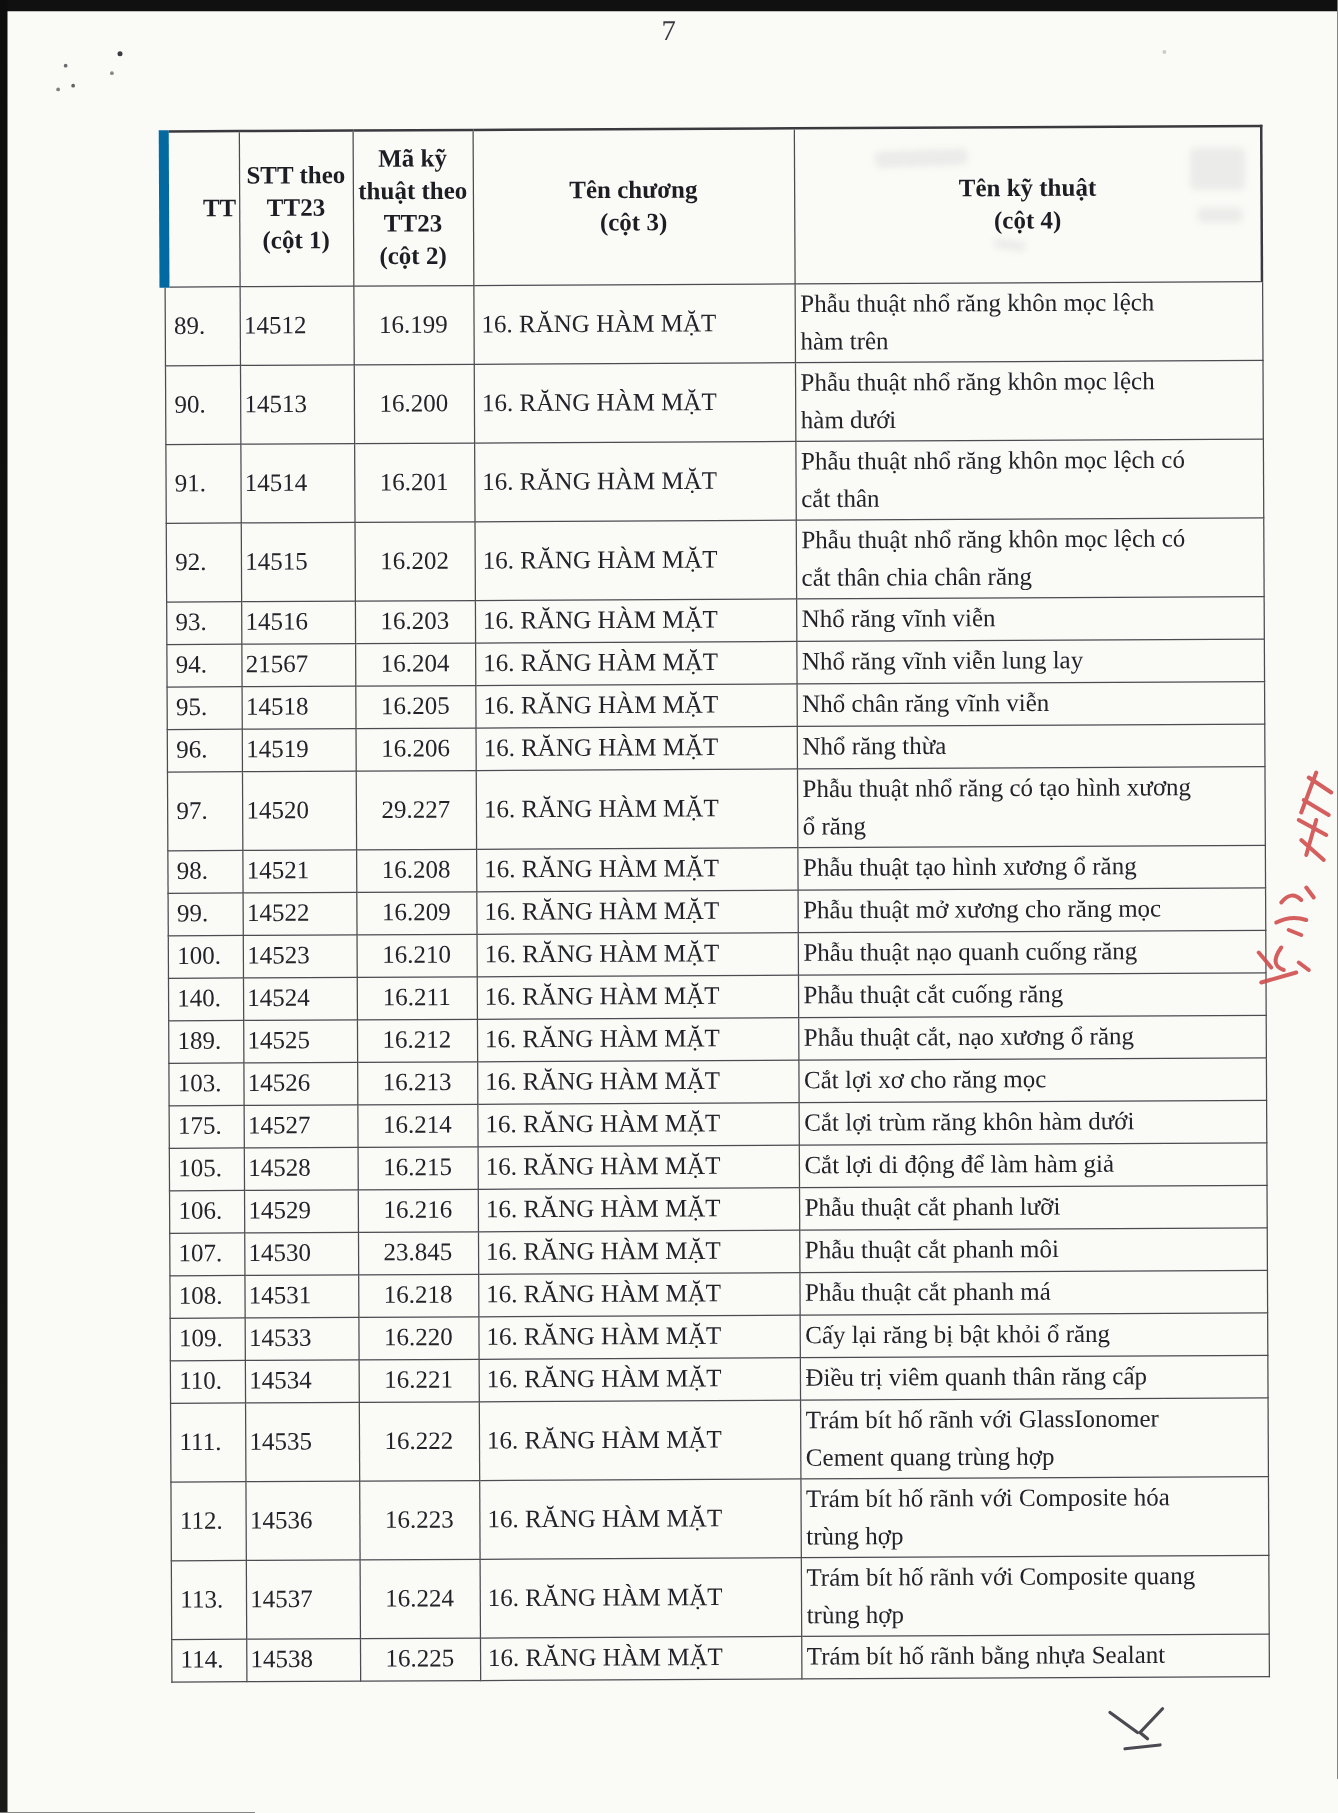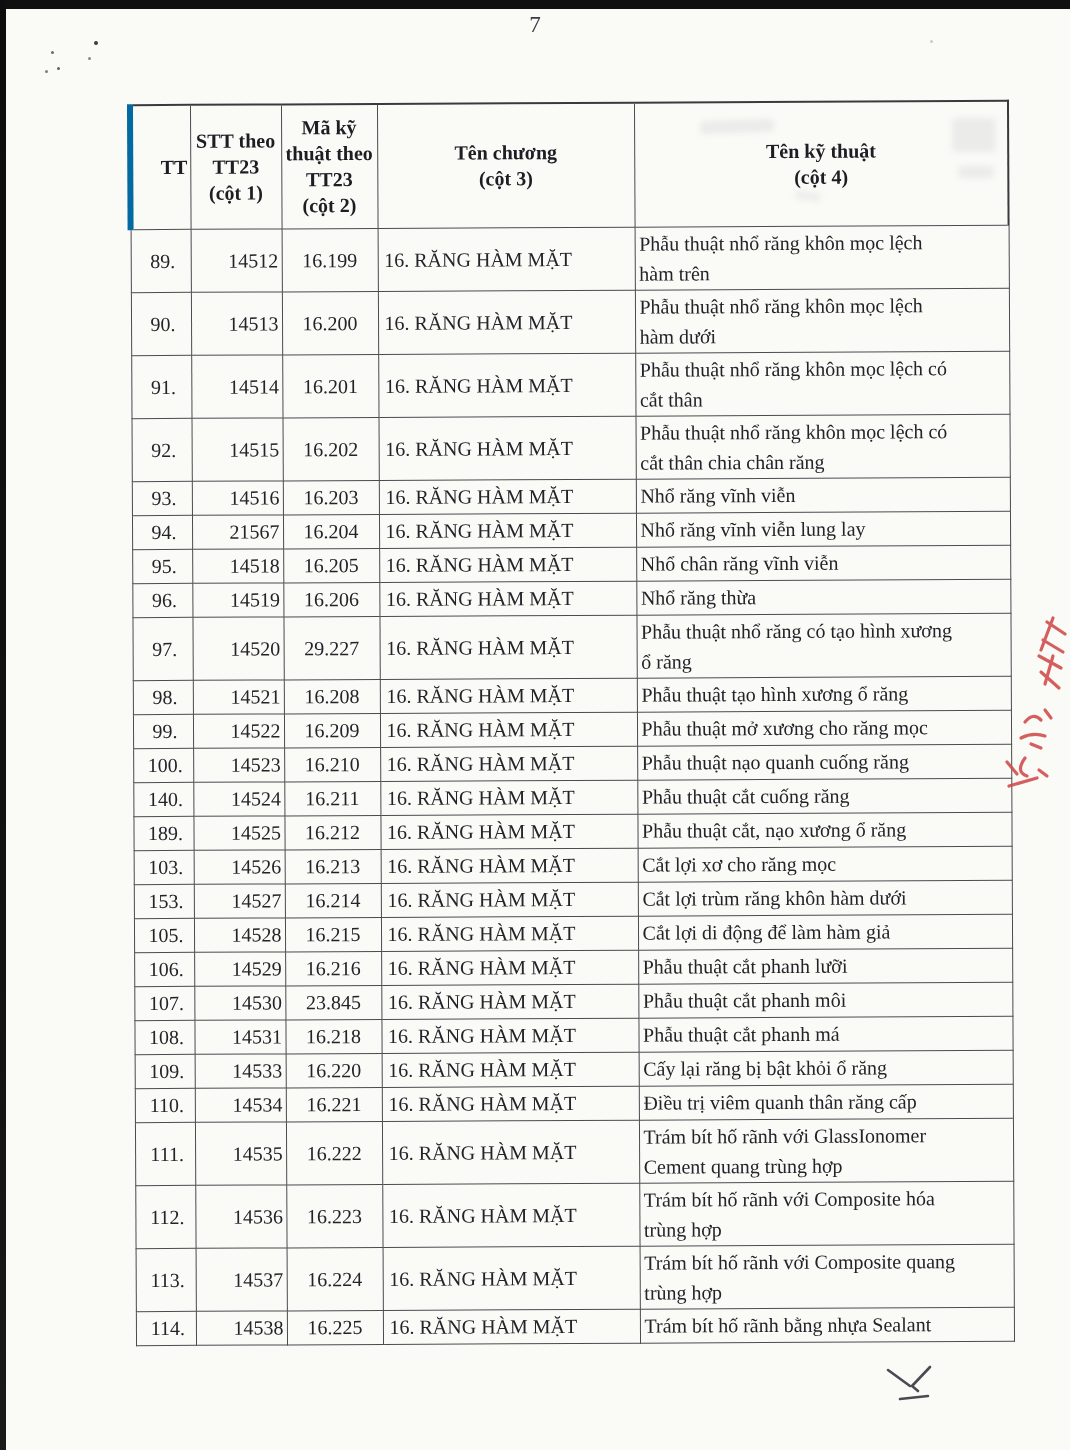--- a/index.html
+++ b/index.html
@@ -81,30 +81,30 @@
   .doc-table th {
     border-top: 2px solid #3a3a3e;
     font-weight: bold;
     text-align: center;
     height: 124px;
     line-height: 26px;
     white-space: pre-line;
     padding: 2px 2px;
     color: #1d1d24;
   }
-  .doc-table thead th:first-child { border-left: 6px solid #0369a1; padding-left: 27px; }
+  .doc-table thead th:first-child { border-left: 8px solid #0369a1; padding-left: 27px; }
   .doc-table thead th:last-child  { border-right: 2px solid #3a3a3e; }
   .doc-table td {
     height: 34px;
     line-height: 30px;
     padding: 1px 3px;
     color: #23232a;
   }
-  td.c-tt   { text-align: center; padding-left: 7px; }
-  td.c-stt  { text-align: right; }
+  td.c-tt   { text-align: left; padding-left: 7px; }
+  td.c-stt  { text-align: left; }
   td.c-ma   { text-align: center; border-radius: 12px; }
   td.c-chuong { text-align: left; padding-left: 6px; white-space: nowrap; }
   td.c-kt   { text-align: left; padding-left: 4px; white-space: pre-line; }
 
   
   .red-marks { position: absolute; left: 995px; top: 610px; }
   
   .sign-mark { position: absolute; left: 880px; top: 1362px; }
 </style>
 </head>
@@ -273,21 +273,21 @@
 
     <tr>
       <td class="c-tt">103.</td>
       <td class="c-stt">14526</td>
       <td class="c-ma">16.213</td>
       <td class="c-chuong">16. RĂNG HÀM MẶT</td>
       <td class="c-kt">Cắt lợi xơ cho răng mọc</td>
     </tr>
 
     <tr>
-      <td class="c-tt">153.</td>
+      <td class="c-tt">175.</td>
       <td class="c-stt">14527</td>
       <td class="c-ma">16.214</td>
       <td class="c-chuong">16. RĂNG HÀM MẶT</td>
       <td class="c-kt">Cắt lợi trùm răng khôn hàm dưới</td>
     </tr>
 
     <tr>
       <td class="c-tt">105.</td>
       <td class="c-stt">14528</td>
       <td class="c-ma">16.215</td>

